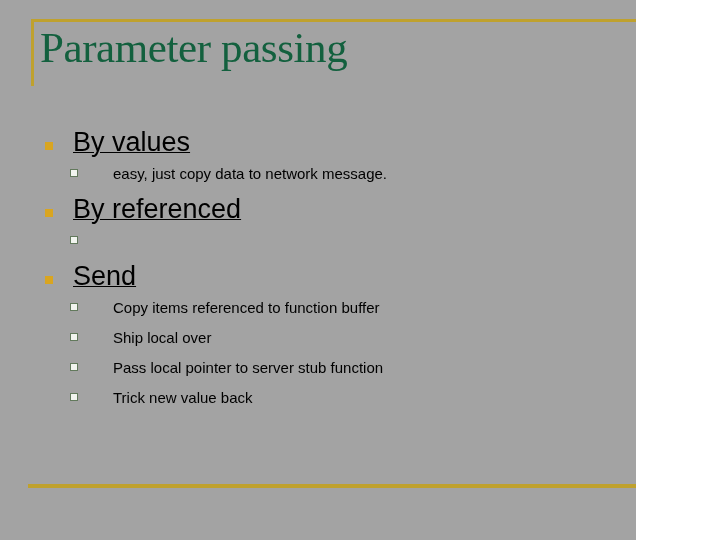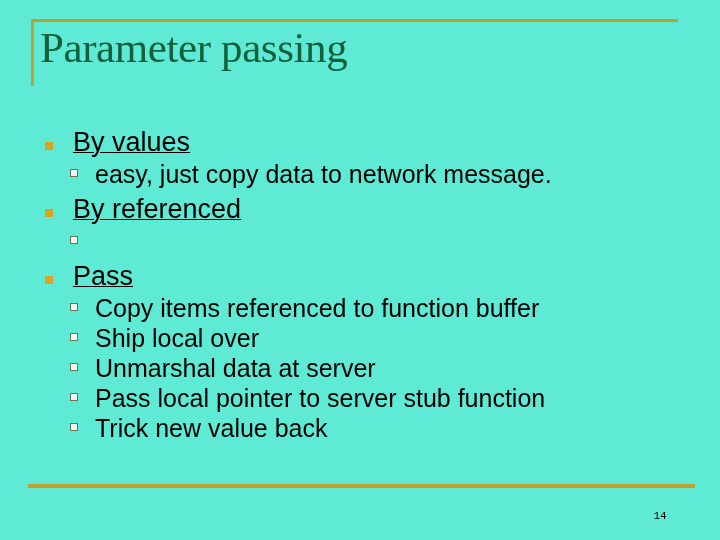--- a/index.html
+++ b/index.html
@@ -2,23 +2,23 @@
 <html><head>
 <meta charset="utf-8">
 <style>
   html, body {
     margin: 0;
     padding: 0;
     background: #ffffff;
   }
   #slide {
     position: relative;
-    width: 720px;
+    width: 636px;
     height: 540px;
-    background: #5eead4;
+    background: #a3a3a3;
     overflow: hidden;
     font-family: "Liberation Sans", sans-serif;
   }
 
   
   .rule-top-h {
     position: absolute;
     left: 31px;
     top: 19px;
     width: 647px;
@@ -91,23 +91,24 @@
     background: #d9a520;
   }
 
   
   .lvl2 {
     min-height: 30px;
     padding-left: 95px;
   }
   .lvl2 .label {
     color: #000000;
-    font-size: 25px;
+    font-size: 15px;
     line-height: 30px;
     white-space: nowrap;
+    margin-left: 18px;
   }
   .lvl2 .bullet-sq {
     position: absolute;
     left: 70px;
     top: 10px;
     width: 6px;
     height: 6px;
     background: #f2f5f0;
     border: 1px solid #62795c;
   }
@@ -153,37 +154,33 @@
       <span class="bullet-sq"></span>
       <span class="label">By referenced</span>
     </div>
 
     <div class="li lvl2 gap-after-sub">
       <span class="bullet-sq"></span>
     </div>
 
     <div class="li lvl1">
       <span class="bullet-sq"></span>
-      <span class="label">Pass</span>
+      <span class="label">Send</span>
     </div>
 
     <div class="li lvl2">
       <span class="bullet-sq"></span>
       <span class="label">Copy items referenced to function buffer</span>
     </div>
 
     <div class="li lvl2">
       <span class="bullet-sq"></span>
       <span class="label">Ship local over</span>
     </div>
 
-    <div class="li lvl2">
-      <span class="bullet-sq"></span>
-      <span class="label">Unmarshal data at server</span>
-    </div>
 
     <div class="li lvl2">
       <span class="bullet-sq"></span>
       <span class="label">Pass local pointer to server stub function</span>
     </div>
 
     <div class="li lvl2">
       <span class="bullet-sq"></span>
       <span class="label">Trick new value back</span>
     </div>

